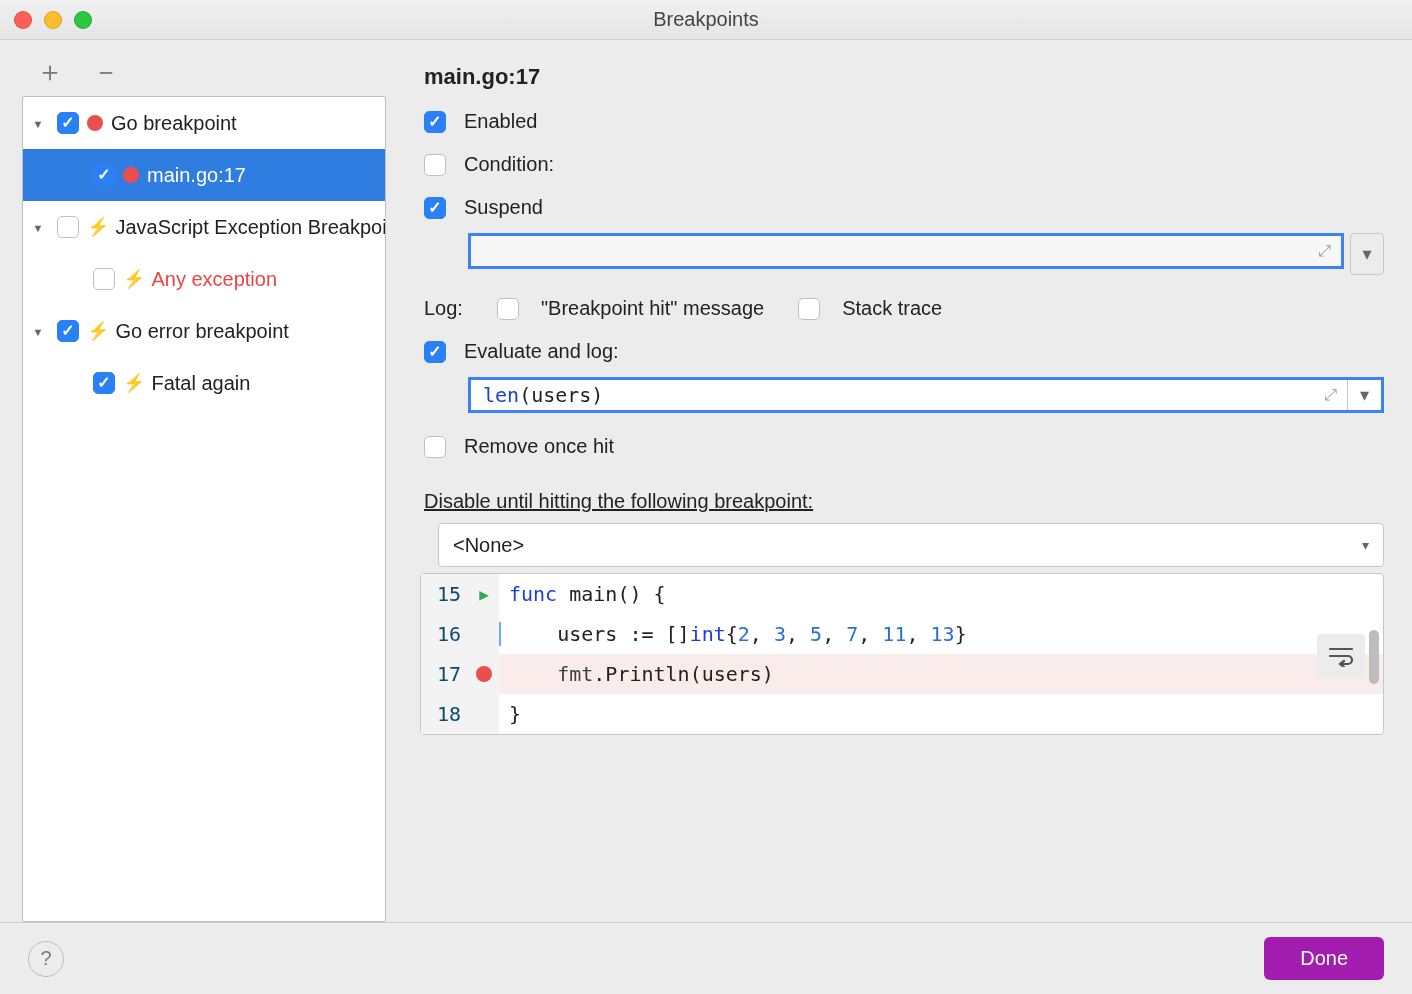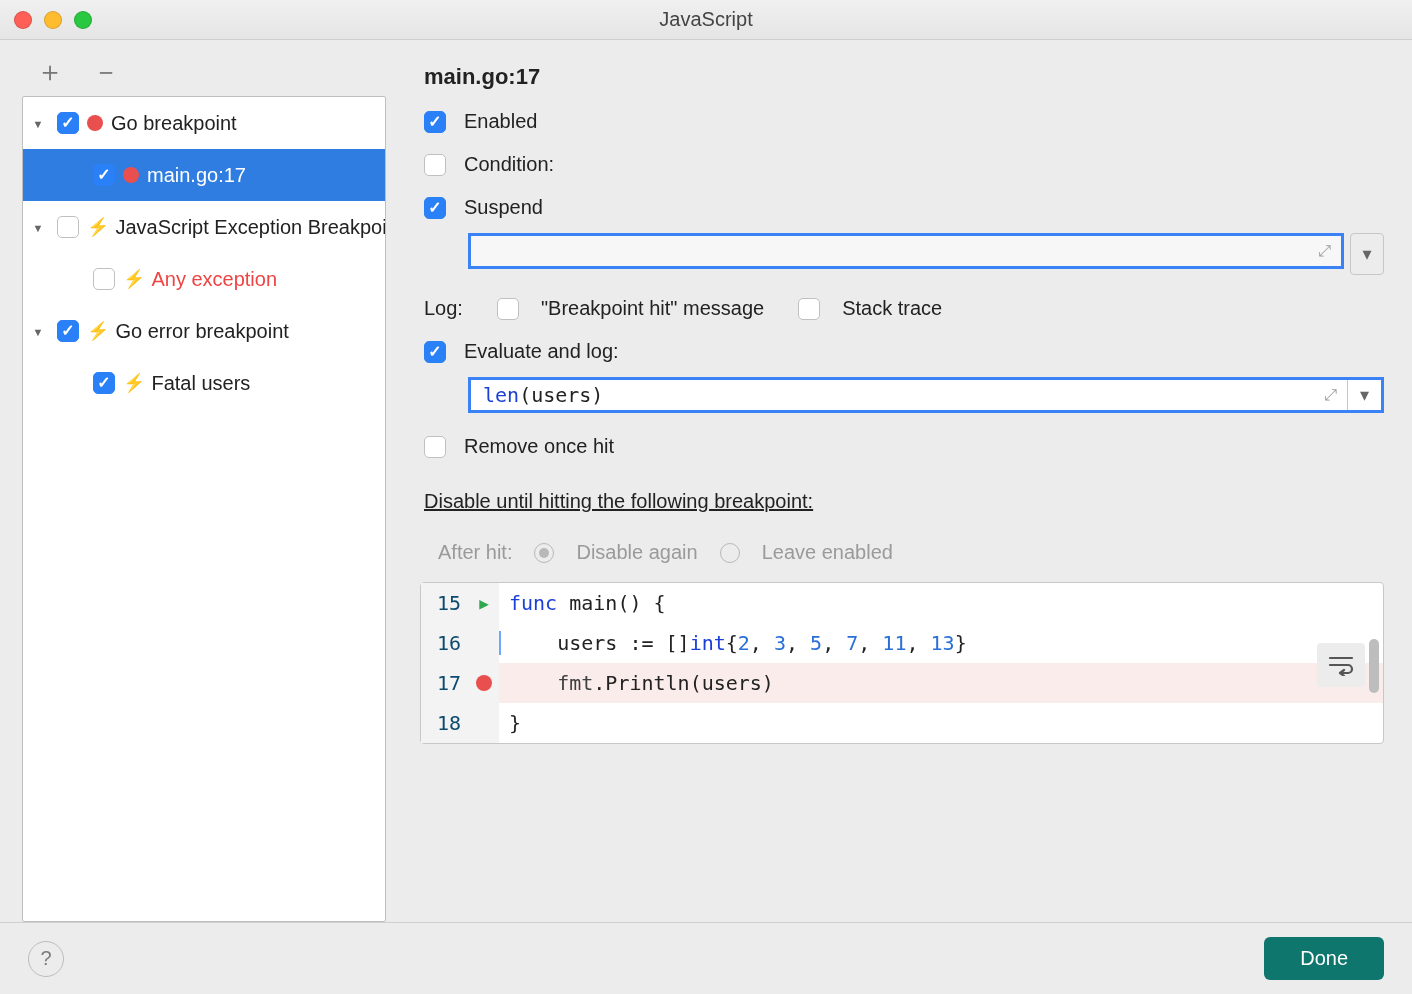--- a/index.html
+++ b/index.html
@@ -119,38 +119,38 @@
   .scroll-thumb { position:absolute; right:4px; bottom:50px; width:10px; height:54px; background:#bdbdbd; border-radius:5px;}
   .footer {
     height:72px; border-top:1px solid #cfcfcf; background:#ececec;
     display:flex; align-items:center; padding: 0 28px;
   }
   .help-btn {
     width:36px; height:36px; border:1.5px solid #bcbcbc; border-radius:50%;
     display:flex; align-items:center; justify-content:center; color:#7a7a7a; font-size:20px;
   }
   .done-btn {
-    margin-left:auto; background:#0f766e; color:#fff; border:none;
+    margin-left:auto; background:#a21caf; color:#fff; border:none;
     border-radius:6px; padding:10px 36px; font-size:20px;
   }
   .caret-down::after { content:"▾"; }
   .caret-down-sm::after { content:"▼"; font-size:11px; }
   .expand-arrows::after { content:"⤢"; }
   .cursor-bar { border-left:2px solid #6fa8ff; padding-left:8px; margin-left:-10px;}
 </style>
 </head>
 <body>
 
 <div class="titlebar">
   <div class="traffic">
     <div class="t-dot t-red"></div>
     <div class="t-dot t-yellow"></div>
     <div class="t-dot t-green"></div>
   </div>
-  <div class="title">JavaScript</div>
+  <div class="title">Breakpoints</div>
 </div>
 
 <div class="content">
 
   <div class="sidebar">
     <div class="toolbar">
       <span class="tb-btn">＋</span>
       <span class="tb-btn">－</span>
     </div>
     <div class="tree">
@@ -190,21 +190,21 @@
         <span class="spacer" style="width:6px"></span>
         <span class="cb checked"></span>
         <span class="bolt">⚡</span>
         <span>Go error breakpoint</span>
       </div>
 
       <div class="tree-row">
         <span class="spacer" style="width:64px"></span>
         <span class="cb checked"></span>
         <span class="bolt">⚡</span>
-        <span>Fatal users</span>
+        <span>Fatal again</span>
       </div>
 
     </div>
   </div>
 
   <div class="main">
     <div class="section-title">main.go:17</div>
 
     <div class="row">
       <span class="cb checked"></span>
@@ -249,28 +249,25 @@
         <div class="drop-btn caret-down"></div>
       </div>
     </div>
 
     <div class="row" style="margin-top:22px;">
       <span class="cb"></span>
       <span class="label">Remove once hit</span>
     </div>
 
     <div class="disable-label">Disable until hitting the following breakpoint:</div>
-
-    <div class="after-row">
-      <span>After hit:</span>
-      <span class="radio on"></span>
-      <span>Disable again</span>
-      <span class="radio"></span>
-      <span>Leave enabled</span>
-    </div>
+    <div class="select-box">
+      <span class="sel-text">&lt;None&gt;</span>
+      <span class="sel-caret caret-down"></span>
+    </div>
+
 
     <div class="code-panel">
       <div class="code-line">
         <div class="gutter-no">15</div>
         <div class="gutter-mark">
             <span class="play-mark">▶</span>
           </div>
         <div class="code-txt"><span class="kw">func</span><span> main() {</span></div>
       </div>
       <div class="code-line">

